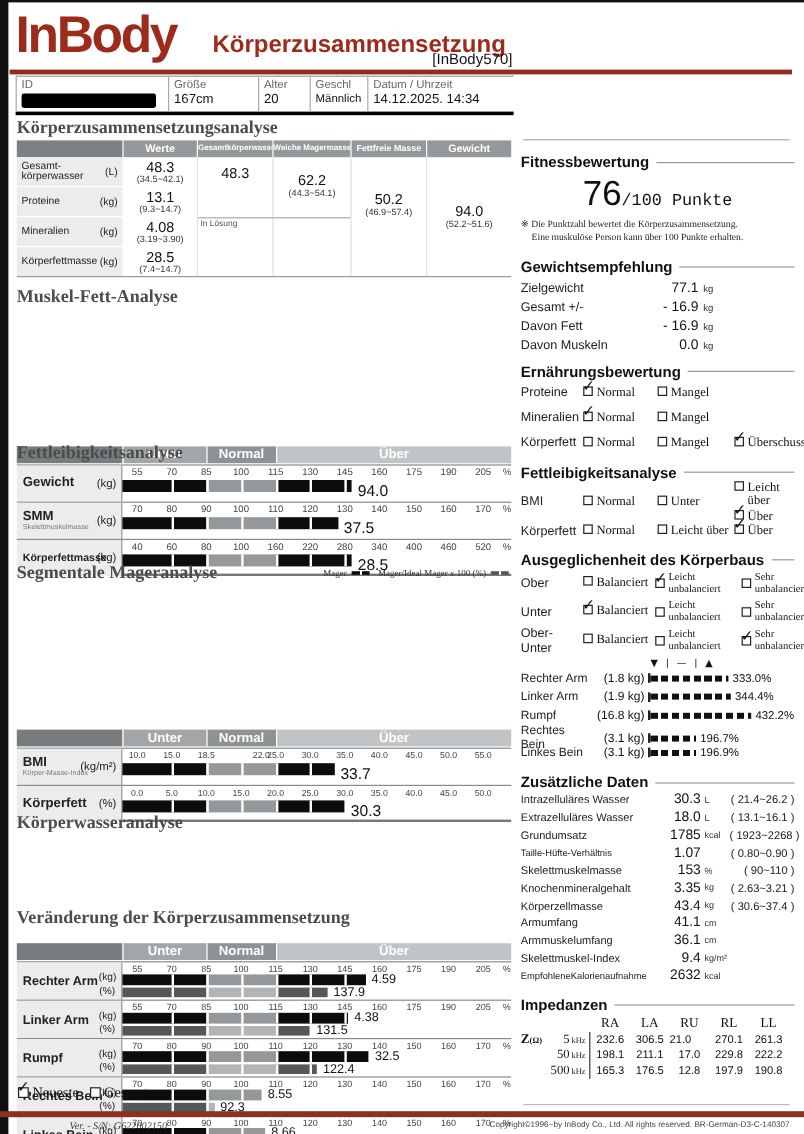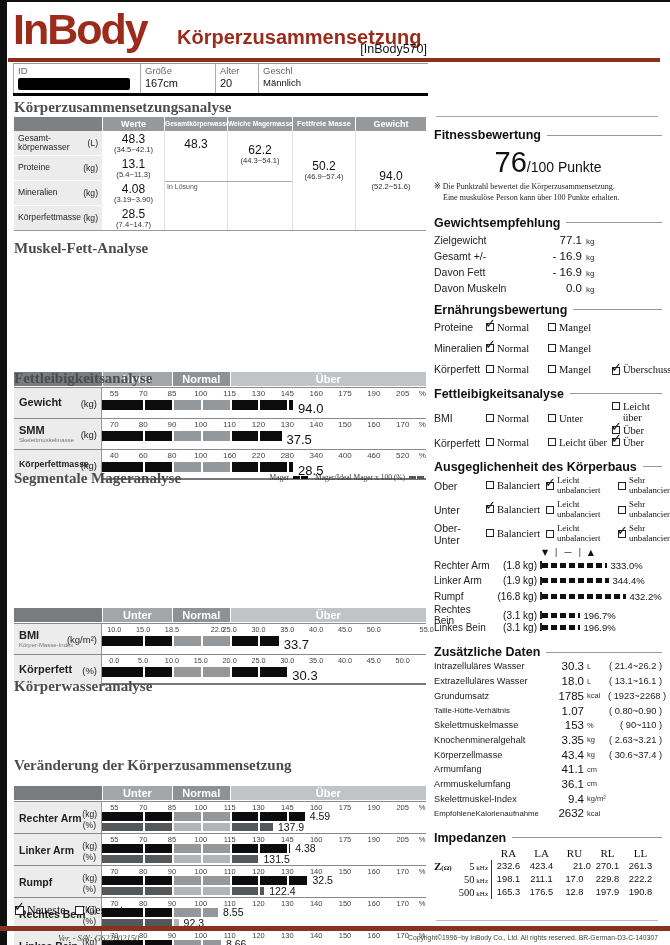--- a/index.html
+++ b/index.html
@@ -23,21 +23,21 @@
   .rtitle{font-weight:bold;font-size:12.5px;color:#111;display:flex;align-items:center;gap:6px}
   .rtitle::after{content:"";flex:1;height:1px;background:#999}
   .hairline-top{left:436px;top:116px;width:222px;height:1px;background:#aaa}
   .hairline-bot{left:436px;top:920px;width:222px;height:1px;background:#bbb}
   .cb{display:inline-block;width:8px;height:8px;border:1px solid #222;position:relative;flex:none;background:#fff}
   .cb.on::after{content:"✓";position:absolute;left:-2px;top:-8px;font-size:13px;font-weight:bold;color:#111;
                 font-family:"DejaVu Sans",sans-serif}
   .serif{font-family:"Liberation Serif",serif}
   .score-row{text-align:center;margin-top:4px}
   .score-num{font-size:29px;color:#111}
-  .score-suf{font-family:Liberation Sans, sans-serif;font-size:14px;color:#111}
+  .score-suf{font-family:Liberation Mono, monospace;font-size:14px;color:#111}
   .note{font-family:"Liberation Serif","DejaVu Sans",serif;font-size:8px;color:#222;line-height:1.35;margin-top:3px}
   .note2{padding-left:9px}
   .foot-band{left:0;top:926px;width:670px;height:5px}
   .foot-left{left:58px;top:933px;font-family:"Liberation Serif",serif;font-style:italic;font-size:8.5px;color:#444}
   .foot-right{left:340px;top:934px;width:318px;text-align:right;font-size:6.8px;color:#444}
   .seg-legend{left:196px;top:473px;width:228px;display:flex;justify-content:flex-end;gap:7px;align-items:center;
               font-family:"Liberation Serif",serif;font-size:7.5px;color:#333}
   .swatch{display:inline-block;width:15px;height:3.5px;margin-left:2px}
   .hist-legend{left:15px;top:903px;display:flex;gap:9px;align-items:center;
                font-family:"Liberation Serif",serif;font-size:12px;color:#111}
@@ -64,20 +64,24 @@
       <div class="ilab">Größe</div>
       <div class="ival">167cm</div>
     </div>
     <div class="icell" style="width:43px">
       <div class="ilab">Alter</div>
       <div class="ival">20</div>
     </div>
     <div class="icell" style="width:48px">
       <div class="ilab">Geschl</div>
       <div class="ival" style="font-size:9.5px">Männlich</div>
+    </div>
+    <div class="icell" style="flex:1">
+      <div class="ilab">Datum / Uhrzeit</div>
+      <div class="ival">14.12.2025. 14:34</div>
     </div>
   </div>
 
   <div class="abs ltitle" style="left:14px;top:99px">Körperzusammensetzungsanalyse</div>
   <div class="abs" id="comp" style="left: 14px; top: 117px; width: 412px; height: 114px; position: relative;">
       <div style="position: absolute; left: 0px; top: 0px; width: 88px; height: 14px; background: rgb(125, 129, 131);"></div>
       <div style="position: absolute; left: 89px; top: 0px; width: 61px; height: 14px; background: rgb(150, 153, 155); color: rgb(255, 255, 255); font-weight: bold; font-size: 9px; text-align: center; line-height: 14px; white-space: nowrap; overflow: hidden;">Werte</div>
       <div style="position: absolute; left: 151px; top: 0px; width: 62px; height: 14px; background: rgb(150, 153, 155); color: rgb(255, 255, 255); font-weight: bold; font-size: 6.6px; text-align: center; line-height: 14px; white-space: nowrap; overflow: hidden;">Gesamtkörperwasser</div>
       <div style="position: absolute; left: 214px; top: 0px; width: 64px; height: 14px; background: rgb(150, 153, 155); color: rgb(255, 255, 255); font-weight: bold; font-size: 6.6px; text-align: center; line-height: 14px; white-space: nowrap; overflow: hidden;">Weiche Magermasse</div>
       <div style="position: absolute; left: 279px; top: 0px; width: 62px; height: 14px; background: rgb(150, 153, 155); color: rgb(255, 255, 255); font-weight: bold; font-size: 7.4px; text-align: center; line-height: 14px; white-space: nowrap; overflow: hidden;">Fettfreie Masse</div>
@@ -93,21 +97,21 @@
       <div style="position: absolute; left: 89px; top: 14px; width: 61px; height: 25px; text-align: center;">
         <div style="font-size: 12px; color: rgb(17, 17, 17); margin-top: 1px;">48.3</div>
         <div style="font-size: 7.6px; color: rgb(51, 51, 51); margin-top: -1px;">(34.5~42.1)</div>
       </div>
       <div style="position: absolute; left: 0px; top: 39px; width: 88px; height: 24px; background: rgb(236, 236, 236);">
         <div style="position: absolute; left: 4px; top: 50%; transform: translateY(-50%); width: 58px; font-size: 8.6px; color: rgb(34, 34, 34); line-height: 1.1;">Proteine</div>
         <div style="position: absolute; right: 4px; top: 50%; transform: translateY(-50%); font-size: 8.6px; color: rgb(34, 34, 34);">(kg)</div>
       </div>
       <div style="position: absolute; left: 89px; top: 39px; width: 61px; height: 25px; text-align: center;">
         <div style="font-size: 12px; color: rgb(17, 17, 17); margin-top: 1px;">13.1</div>
-        <div style="font-size: 7.6px; color: rgb(51, 51, 51); margin-top: -1px;">(5.4~11.3)</div>
+        <div style="font-size: 7.6px; color: rgb(51, 51, 51); margin-top: -1px;">(9.3~14.7)</div>
       </div>
       <div style="position: absolute; left: 0px; top: 64px; width: 88px; height: 24px; background: rgb(236, 236, 236);">
         <div style="position: absolute; left: 4px; top: 50%; transform: translateY(-50%); width: 58px; font-size: 8.6px; color: rgb(34, 34, 34); line-height: 1.1;">Mineralien</div>
         <div style="position: absolute; right: 4px; top: 50%; transform: translateY(-50%); font-size: 8.6px; color: rgb(34, 34, 34);">(kg)</div>
       </div>
       <div style="position: absolute; left: 89px; top: 64px; width: 61px; height: 25px; text-align: center;">
         <div style="font-size: 12px; color: rgb(17, 17, 17); margin-top: 1px;">4.08</div>
         <div style="font-size: 7.6px; color: rgb(51, 51, 51); margin-top: -1px;">(3.19~3.90)</div>
       </div>
       <div style="position: absolute; left: 0px; top: 89px; width: 88px; height: 24px; background: rgb(236, 236, 236);">
@@ -266,21 +270,21 @@
           <div style="position: absolute; left: 3.8%; top: 1px; transform: translateX(-50%); font-size: 7.3px; color: rgb(68, 68, 68);">10.0</div>
           <div style="position: absolute; left: 12.7%; top: 1px; transform: translateX(-50%); font-size: 7.3px; color: rgb(68, 68, 68);">15.0</div>
           <div style="position: absolute; left: 21.6%; top: 1px; transform: translateX(-50%); font-size: 7.3px; color: rgb(68, 68, 68);">18.5</div>
           <div style="position: absolute; left: 30.5%; top: 1px; transform: translateX(-50%); font-size: 7.3px; color: rgb(68, 68, 68); padding-left: 34px;">22.0</div>
           <div style="position: absolute; left: 39.4%; top: 1px; transform: translateX(-50%); font-size: 7.3px; color: rgb(68, 68, 68);">25.0</div>
           <div style="position: absolute; left: 48.3%; top: 1px; transform: translateX(-50%); font-size: 7.3px; color: rgb(68, 68, 68);">30.0</div>
           <div style="position: absolute; left: 57.2%; top: 1px; transform: translateX(-50%); font-size: 7.3px; color: rgb(68, 68, 68);">35.0</div>
           <div style="position: absolute; left: 66.1%; top: 1px; transform: translateX(-50%); font-size: 7.3px; color: rgb(68, 68, 68);">40.0</div>
           <div style="position: absolute; left: 75%; top: 1px; transform: translateX(-50%); font-size: 7.3px; color: rgb(68, 68, 68);">45.0</div>
           <div style="position: absolute; left: 83.9%; top: 1px; transform: translateX(-50%); font-size: 7.3px; color: rgb(68, 68, 68);">50.0</div>
-          <div style="position: absolute; left: 92.8%; top: 1px; transform: translateX(-50%); font-size: 7.3px; color: rgb(68, 68, 68); padding-left: 48px;">55.0</div>
+          <div style="position: absolute; left: 92.8%; top: 1px; transform: translateX(-50%); font-size: 7.3px; color: rgb(68, 68, 68);">55.0</div>
           <div style="position: absolute; left: 0%; width: 21.6%; top: 12px; height: 10px; background: rgb(12, 12, 12);"></div>
           <div style="position: absolute; left: 21.6%; width: 17.8%; top: 12px; height: 10px; background: rgb(149, 152, 154);"></div>
           <div style="position: absolute; left: 39.4%; width: 15.13%; top: 12px; height: 10px; background: rgb(12, 12, 12);"></div>
           <div style="position: absolute; left: 12.7%; width: 2px; top: 12px; height: 10px; background: rgb(255, 255, 255);"></div>
           <div style="position: absolute; left: 21.6%; width: 2px; top: 12px; height: 10px; background: rgb(255, 255, 255);"></div>
           <div style="position: absolute; left: 30.5%; width: 2px; top: 12px; height: 10px; background: rgb(255, 255, 255);"></div>
           <div style="position: absolute; left: 39.4%; width: 2px; top: 12px; height: 10px; background: rgb(255, 255, 255);"></div>
           <div style="position: absolute; left: 48.3%; width: 2px; top: 12px; height: 10px; background: rgb(255, 255, 255);"></div>
           <div style="position: absolute; left: calc(54.53% + 5px); top: 13px; font-size: 13px; color: rgb(17, 17, 17);">33.7</div>
         </div>
@@ -599,21 +603,21 @@
         <div style="display: grid; grid-template-columns: 52px 62px 64px 1fr; align-items: center; height: 21px;">
           <div style="font-size: 10.5px; color: rgb(34, 34, 34);">Körperfett</div>
           <span style="display: flex; align-items: baseline;">
             <span class="cb" style="margin-right: 3px;"></span>
             <span class="serif" style="font-size: 10.5px; color: rgb(17, 17, 17);">Normal</span>
           </span>
           <span style="display: flex; align-items: baseline;">
             <span class="cb" style="margin-right: 3px;"></span>
             <span class="serif" style="font-size: 10.5px; color: rgb(17, 17, 17);">Mangel</span>
           </span>
-          <span style="display: flex; align-items: flex-end;">
+          <span style="display: flex; align-items: flex-start;">
             <span class="cb on" style="margin-right: 3px;"></span>
             <span class="serif" style="font-size: 10.5px; color: rgb(17, 17, 17);">Überschuss</span>
           </span>
         </div>
       </div>
 
     <div class="rtitle" style="margin-top:7px">
         <span>Fettleibigkeitsanalyse</span>
       </div>
     <div id="oe-rows">
@@ -855,22 +859,22 @@
           <div style="font-family: &quot;Liberation Serif&quot;, serif; font-size: 11px; color: rgb(17, 17, 17); text-align: center;">RA</div>
           <div style="font-family: &quot;Liberation Serif&quot;, serif; font-size: 11px; color: rgb(17, 17, 17); text-align: center;">LA</div>
           <div style="font-family: &quot;Liberation Serif&quot;, serif; font-size: 11px; color: rgb(17, 17, 17); text-align: center;">RU</div>
           <div style="font-family: &quot;Liberation Serif&quot;, serif; font-size: 11px; color: rgb(17, 17, 17); text-align: center;">RL</div>
           <div style="font-family: &quot;Liberation Serif&quot;, serif; font-size: 11px; color: rgb(17, 17, 17); text-align: center;">LL</div>
         </div>
         <div style="display: grid; grid-template-columns: 24px 34px repeat(5, 33px); align-items: center; height: 13px;">
           <div style="font-family: &quot;Liberation Serif&quot;, serif; font-weight: bold; font-size: 11px; color: rgb(17, 17, 17);">Z<div style="display: inline; font-size: 7px; font-weight: bold;">(Ω)</div></div>
           <div style="font-family: &quot;Liberation Serif&quot;, serif; font-size: 10.5px; color: rgb(17, 17, 17); text-align: right; padding-right: 3px; border-right: 1px solid rgb(51, 51, 51); height: 13px; line-height: 13px;">5<div style="display: inline; font-size: 7px;"> kHz</div></div>
           <div style="font-size: 9.3px; color: rgb(17, 17, 17); text-align: center;">232.6</div>
-          <div style="font-size: 9.3px; color: rgb(17, 17, 17); text-align: center;">423.4</div>
-          <div style="font-size: 9.3px; color: rgb(17, 17, 17); text-align: right;">21.0</div>
+          <div style="font-size: 9.3px; color: rgb(17, 17, 17); text-align: center;">306.5</div>
+          <div style="font-size: 9.3px; color: rgb(17, 17, 17); text-align: left;">21.0</div>
           <div style="font-size: 9.3px; color: rgb(17, 17, 17); text-align: center;">270.1</div>
           <div style="font-size: 9.3px; color: rgb(17, 17, 17); text-align: center;">261.3</div>
         </div>
         <div style="display: grid; grid-template-columns: 24px 34px repeat(5, 33px); align-items: center; height: 13px;">
           <div style="font-family: &quot;Liberation Serif&quot;, serif; font-weight: bold; font-size: 11px; color: rgb(17, 17, 17);"></div>
           <div style="font-family: &quot;Liberation Serif&quot;, serif; font-size: 10.5px; color: rgb(17, 17, 17); text-align: right; padding-right: 3px; border-right: 1px solid rgb(51, 51, 51); height: 13px; line-height: 13px;">50<div style="display: inline; font-size: 7px;"> kHz</div></div>
           <div style="font-size: 9.3px; color: rgb(17, 17, 17); text-align: center;">198.1</div>
           <div style="font-size: 9.3px; color: rgb(17, 17, 17); text-align: center;">211.1</div>
           <div style="font-size: 9.3px; color: rgb(17, 17, 17); text-align: center;">17.0</div>
           <div style="font-size: 9.3px; color: rgb(17, 17, 17); text-align: center;">229.8</div>

